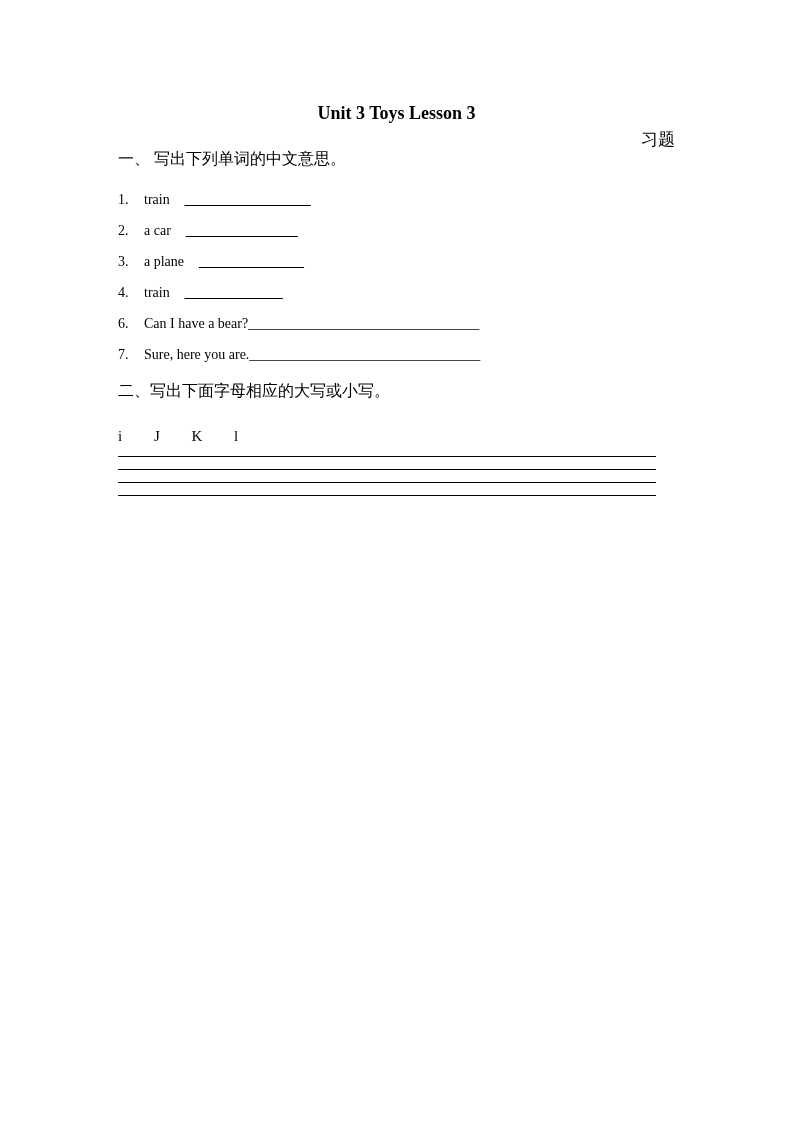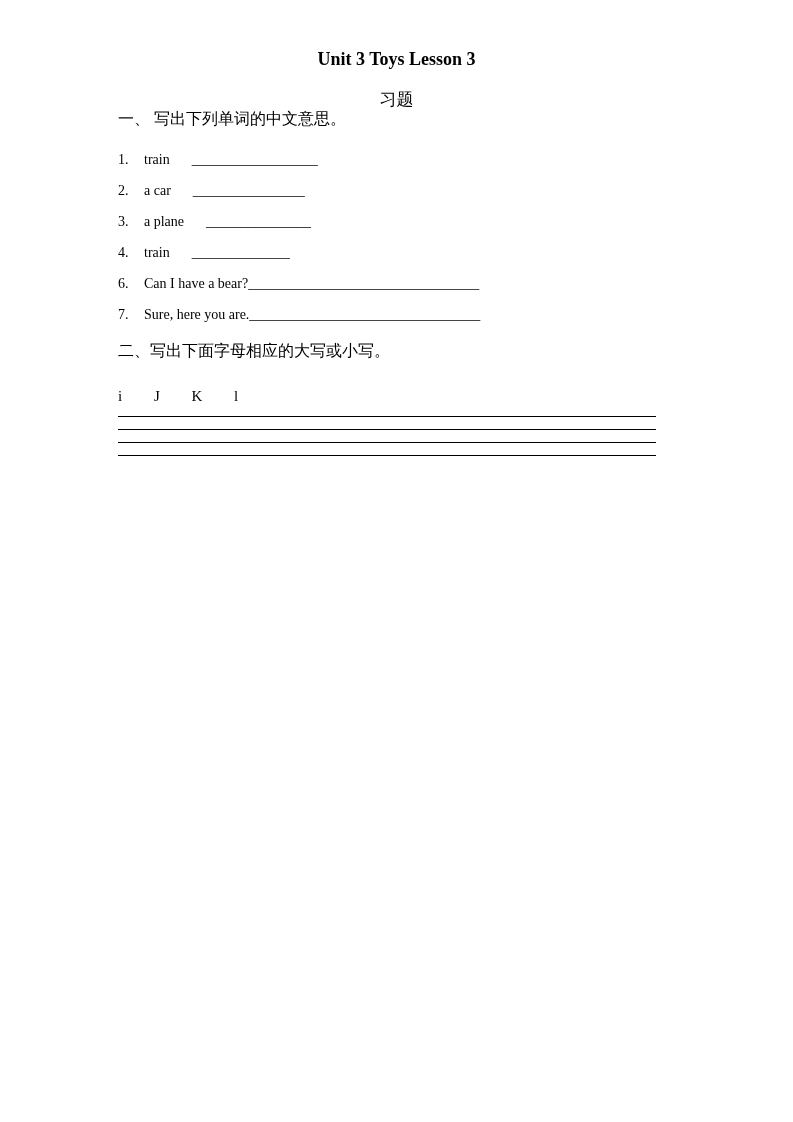--- a/index.html
+++ b/index.html
@@ -11,34 +11,34 @@
     width: 793px;
     height: 1122px;
     font-family: "Liberation Serif", serif;
     color: #000000;
     overflow: hidden;
   }
   .page {
     box-sizing: border-box;
     width: 793px;
     height: 808px;
-    padding: 50px 118px 40px 118px;
+    padding: 104px 118px 40px 118px;
   }
   .title {
     font-size: 18px;
     font-weight: bold;
     text-align: center;
     margin: 0;
     line-height: 1.1;
   }
   .subtitle {
     font-size: 17px;
     font-weight: normal;
-    text-align: center;
-    margin: 21px 0 0 0;
+    text-align: right;
+    margin: 7px 0 0 0;
     line-height: 1.1;
   }
   .section-heading {
     font-size: 16px;
     line-height: 1.2;
   }
   .word-list {
     list-style: none;
     margin: 24px 0 0 0;
     padding: 0;
@@ -50,21 +50,22 @@
     white-space: nowrap;
   }
   .item-num {
     display: inline-block;
     width: 26px;
   }
   .blank {
     letter-spacing: 0;
   }
   .blank.gap {
-    margin-left: 22px;
+    margin-left: 15px;
+    text-decoration: underline;
   }
   .section2-heading {
     margin-top: 19px;
   }
   .letters-row {
     margin-top: 29px;
     font-size: 15px;
     line-height: 15px;
   }
   .letters-row .letter {

